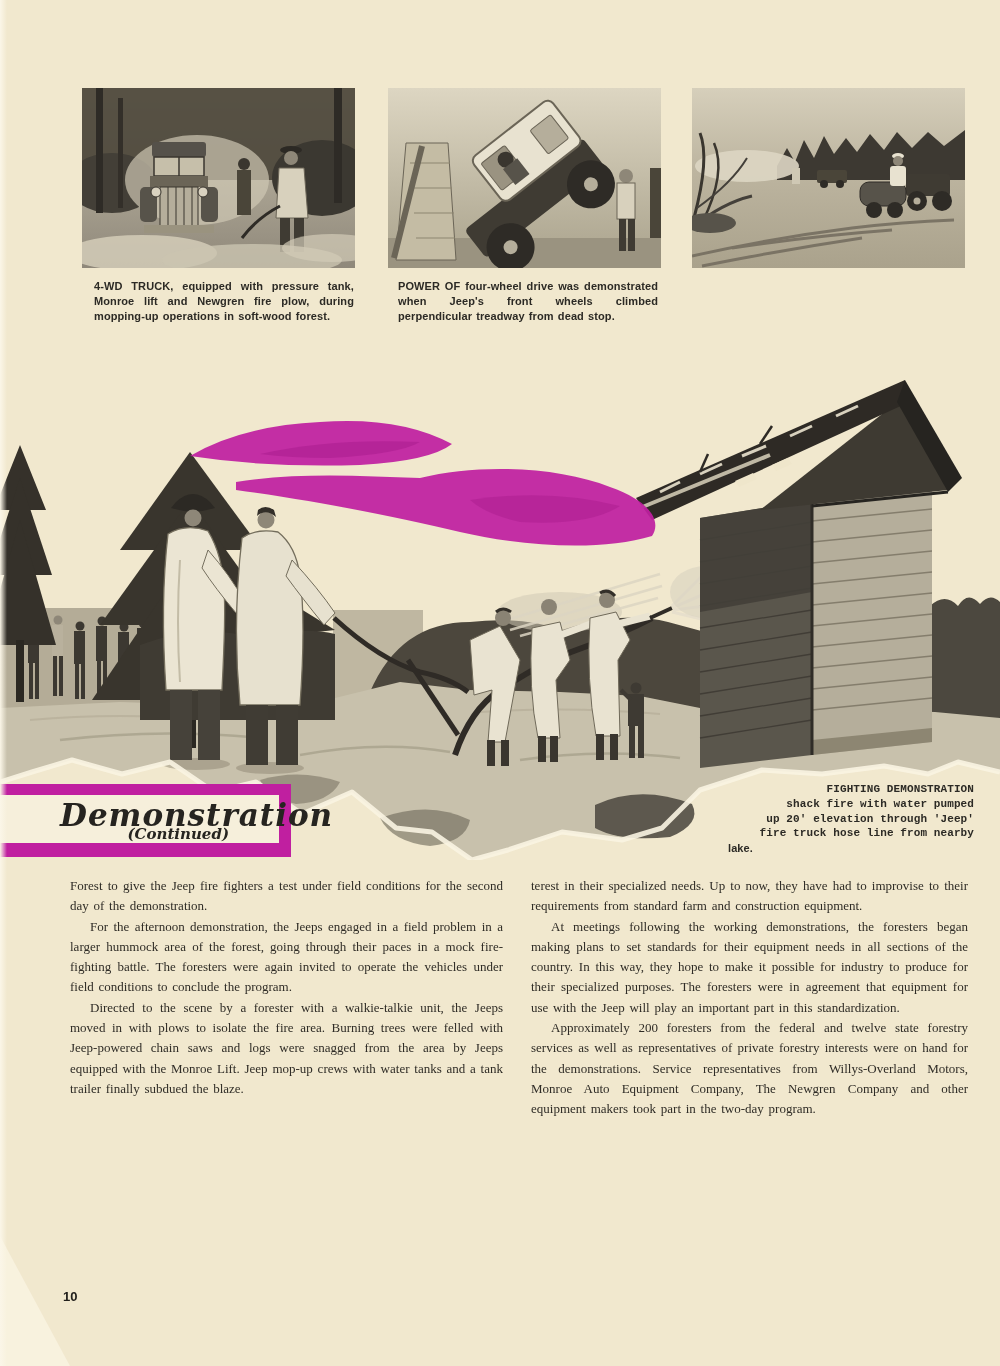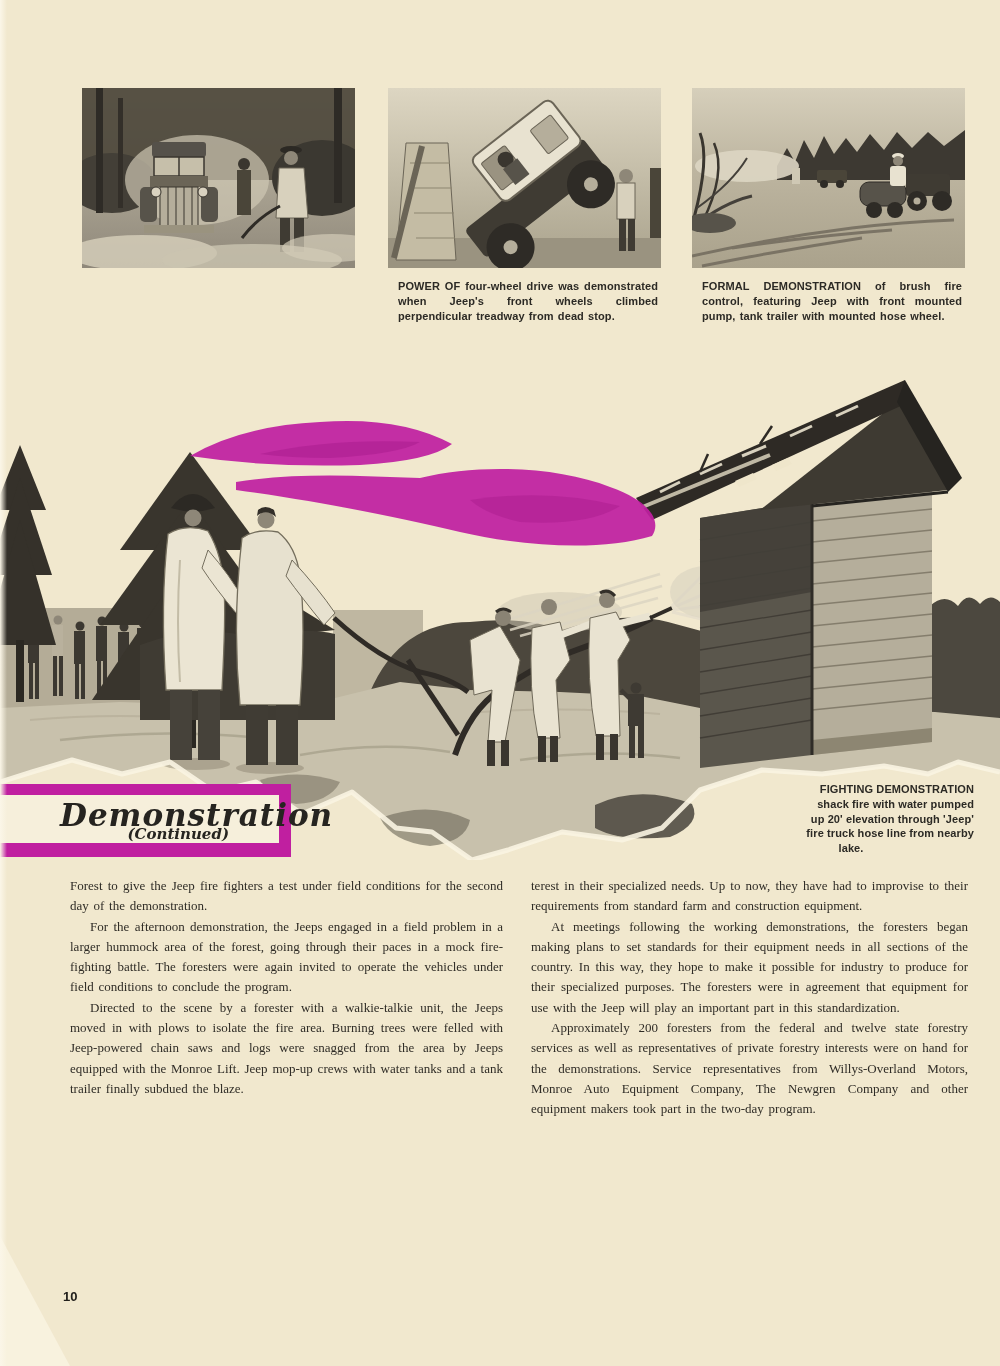--- a/index.html
+++ b/index.html
@@ -51,22 +51,22 @@
   .title-box .subtitle{
     font-family:"DejaVu Serif", serif; font-style:italic; font-weight:bold;
     font-size:15px; line-height:15px; color:#262420;
     text-align:right; padding-right:50px; margin-top:-5px;
   }
   .fighting{
     position:absolute; left:728px; top:782px; width:246px; z-index:5;
     font-family:"Liberation Sans", sans-serif; font-weight:bold;
     font-size:11px; line-height:14.8px; color:#2c2a25; letter-spacing:.1px;
   }
-  .fighting .r{ text-align:right; }
-  .fighting .l{ text-align:center; }
+  .fighting .r{ text-align:right;font-family:Liberation Mono, monospace; }
+  .fighting .l{ text-align:left; }
 
   .col{ position:absolute; top:876px; color:var(--ink); }
   #colL{ left:70px;  width:433px; }
   #colR{ left:531px; width:437px; }
   .col p{
     margin:0; font-size:13px; line-height:20.3px;
     text-align:justify; word-spacing:1.5px;
   }
   .col p.indent{ text-indent:20px; }
 
@@ -214,22 +214,22 @@
         <rect x="198" y="78" width="16" height="20" rx="3" fill="#e8e2d0"></rect>
       </g>
       <g stroke="#6e675a" stroke-width="3" fill="none" opacity="0.8">
         <path d="M0,168 Q80,150 160,140 Q210,134 262,132"></path>
         <path d="M10,178 Q90,162 170,150"></path>
         <path d="M40,160 Q120,148 200,142"></path>
       </g>
     </svg>
   </figure>
 
+  <figcaption class="caption" id="cap1">4-WD TRUCK, equipped with pressure tank, Monroe lift and Newgren fire plow, during mopping-up operations in soft-wood forest.</figcaption>
   <figcaption class="caption" id="cap2">POWER OF four-wheel drive was demonstrated when Jeep's front wheels climbed perpendicular treadway from dead stop.</figcaption>
-  <figcaption class="caption" id="cap3">FORMAL DEMONSTRATION of brush fire control, featuring Jeep with front mounted pump, tank trailer with mounted hose wheel.</figcaption>
 
   <div class="collage">
     <svg viewBox="0 0 1000 500">
 
       <rect x="0" y="248" width="155" height="100" fill="#b4ac97"></rect>
       <rect x="333" y="250" width="90" height="92" fill="#bfb7a1"></rect>
 
       <path d="M370,332 Q400,262 470,262 Q522,256 562,270 Q622,250 668,262 L705,272 L705,348 L370,348 Z" fill="#4c473d"></path>
 
       <path d="M930,385 L930,246 Q945,232 958,246 Q968,230 980,244 Q990,232 1000,242 L1000,385 Z" fill="#4c483f"></path>

